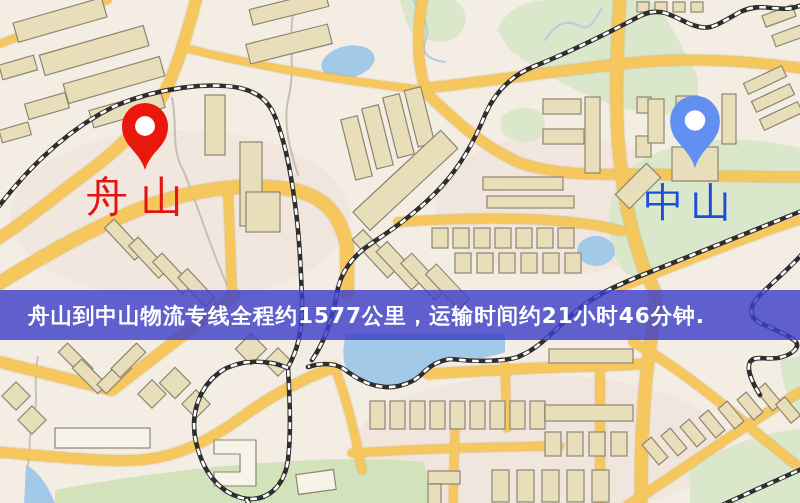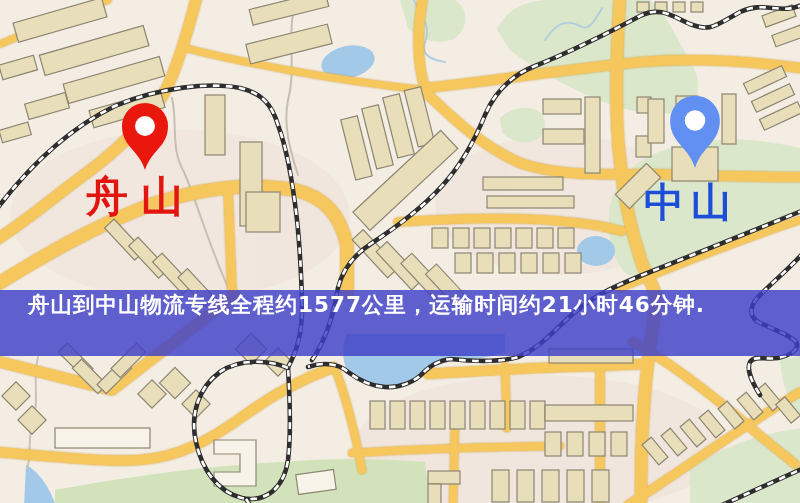--- a/index.html
+++ b/index.html
@@ -11,29 +11,29 @@
   .stage svg{position:absolute;left:0;top:0;}
   
   .roads{filter:drop-shadow(0 0 1px #cf9f3d);}
   .roads path{fill:none;stroke:#f5c75c;stroke-linecap:round;stroke-linejoin:round;}
   .streams path{fill:none;stroke-linecap:round;}
   .bld{fill:#e9deba;stroke:#8d8672;stroke-width:1.2;}
   .bldw{fill:#f7f3e9;stroke:#8d8672;stroke-width:1.2;}
   .rwd{fill:none;stroke:#2e2e2e;stroke-width:4.6;stroke-linecap:round;}
   .rwl{fill:none;stroke:#ffffff;stroke-width:2.6;stroke-dasharray:6.5 6.5;stroke-linecap:butt;}
   .map-label{
-    position:absolute;font-weight:bold;line-height:1;white-space:nowrap;
+    position:absolute;font-weight:normal;line-height:1;white-space:nowrap;
     text-shadow:0 0 2px rgba(255,255,255,.35);
   }
   .label-origin{left:86px;top:176px;font-size:42px;letter-spacing:13px;color:#e21511;}
   .label-dest{left:644px;top:182px;font-size:40px;letter-spacing:7px;color:#1d4ed8;}
   .banner{
-    position:absolute;left:0;top:290px;width:800px;height:66px;
+    position:absolute;left:0;top:290px;width:800px;height:50px;
     background:rgba(62,64,200,0.82);
-    display:flex;align-items:flex-start;box-sizing:border-box;padding-left:28px;
+    display:flex;align-items:center;box-sizing:border-box;padding-left:28px;
   }
   .banner-text{color:#ffffff;font-size:21.5px;font-weight:600;letter-spacing:1px;white-space:nowrap;}
 </style>
 </head>
 <body>
 
 <div class="stage">
   <svg width="800" height="503" viewBox="0 0 800 503">
 
     <g opacity="0.32" fill="#ecd9d2">

